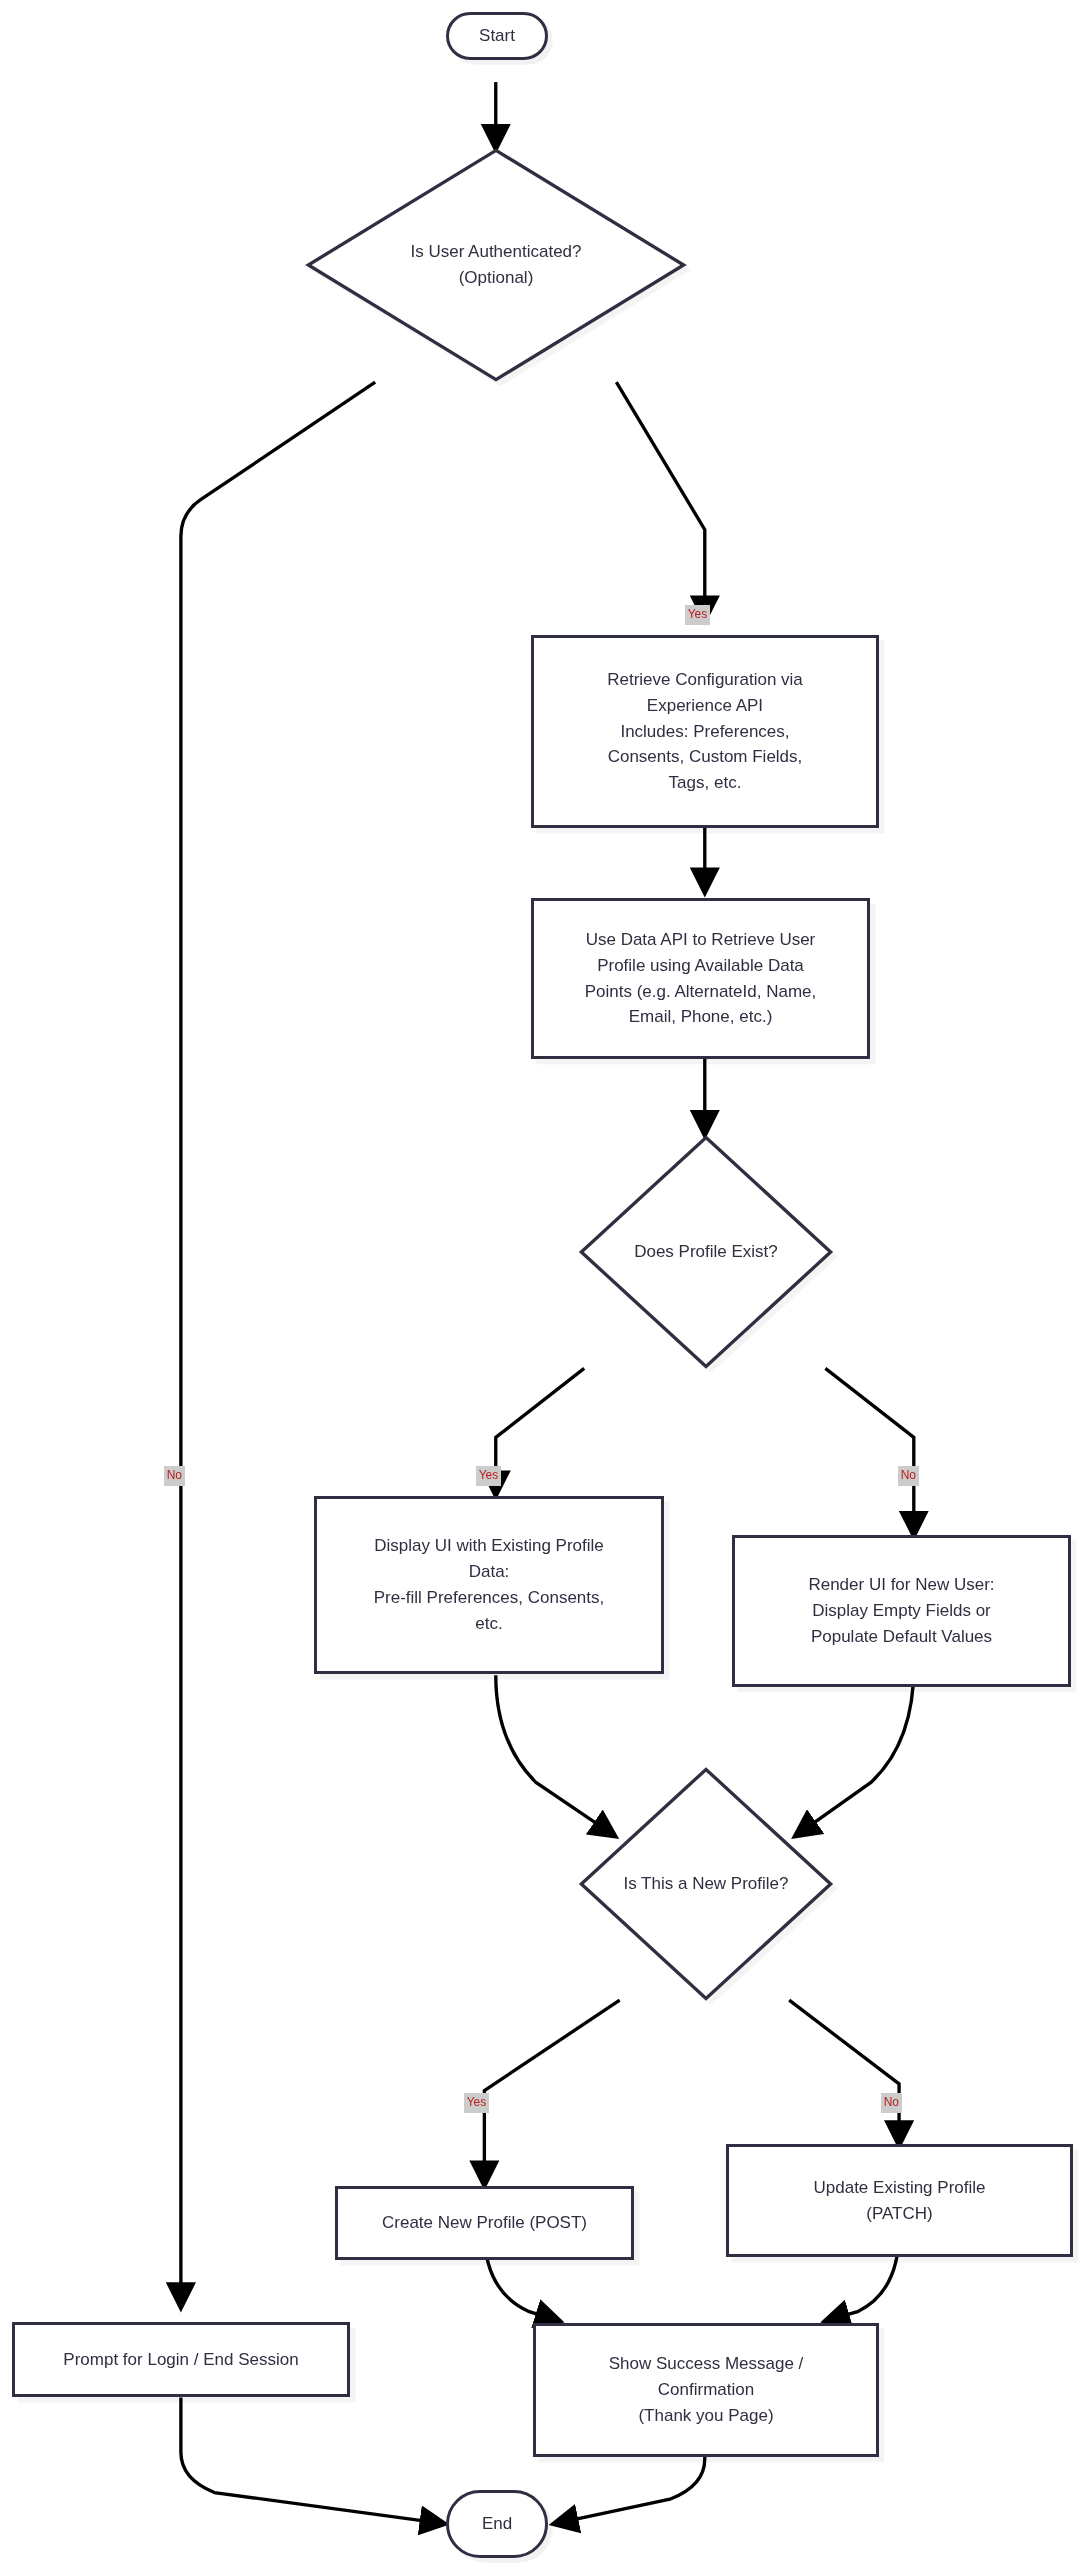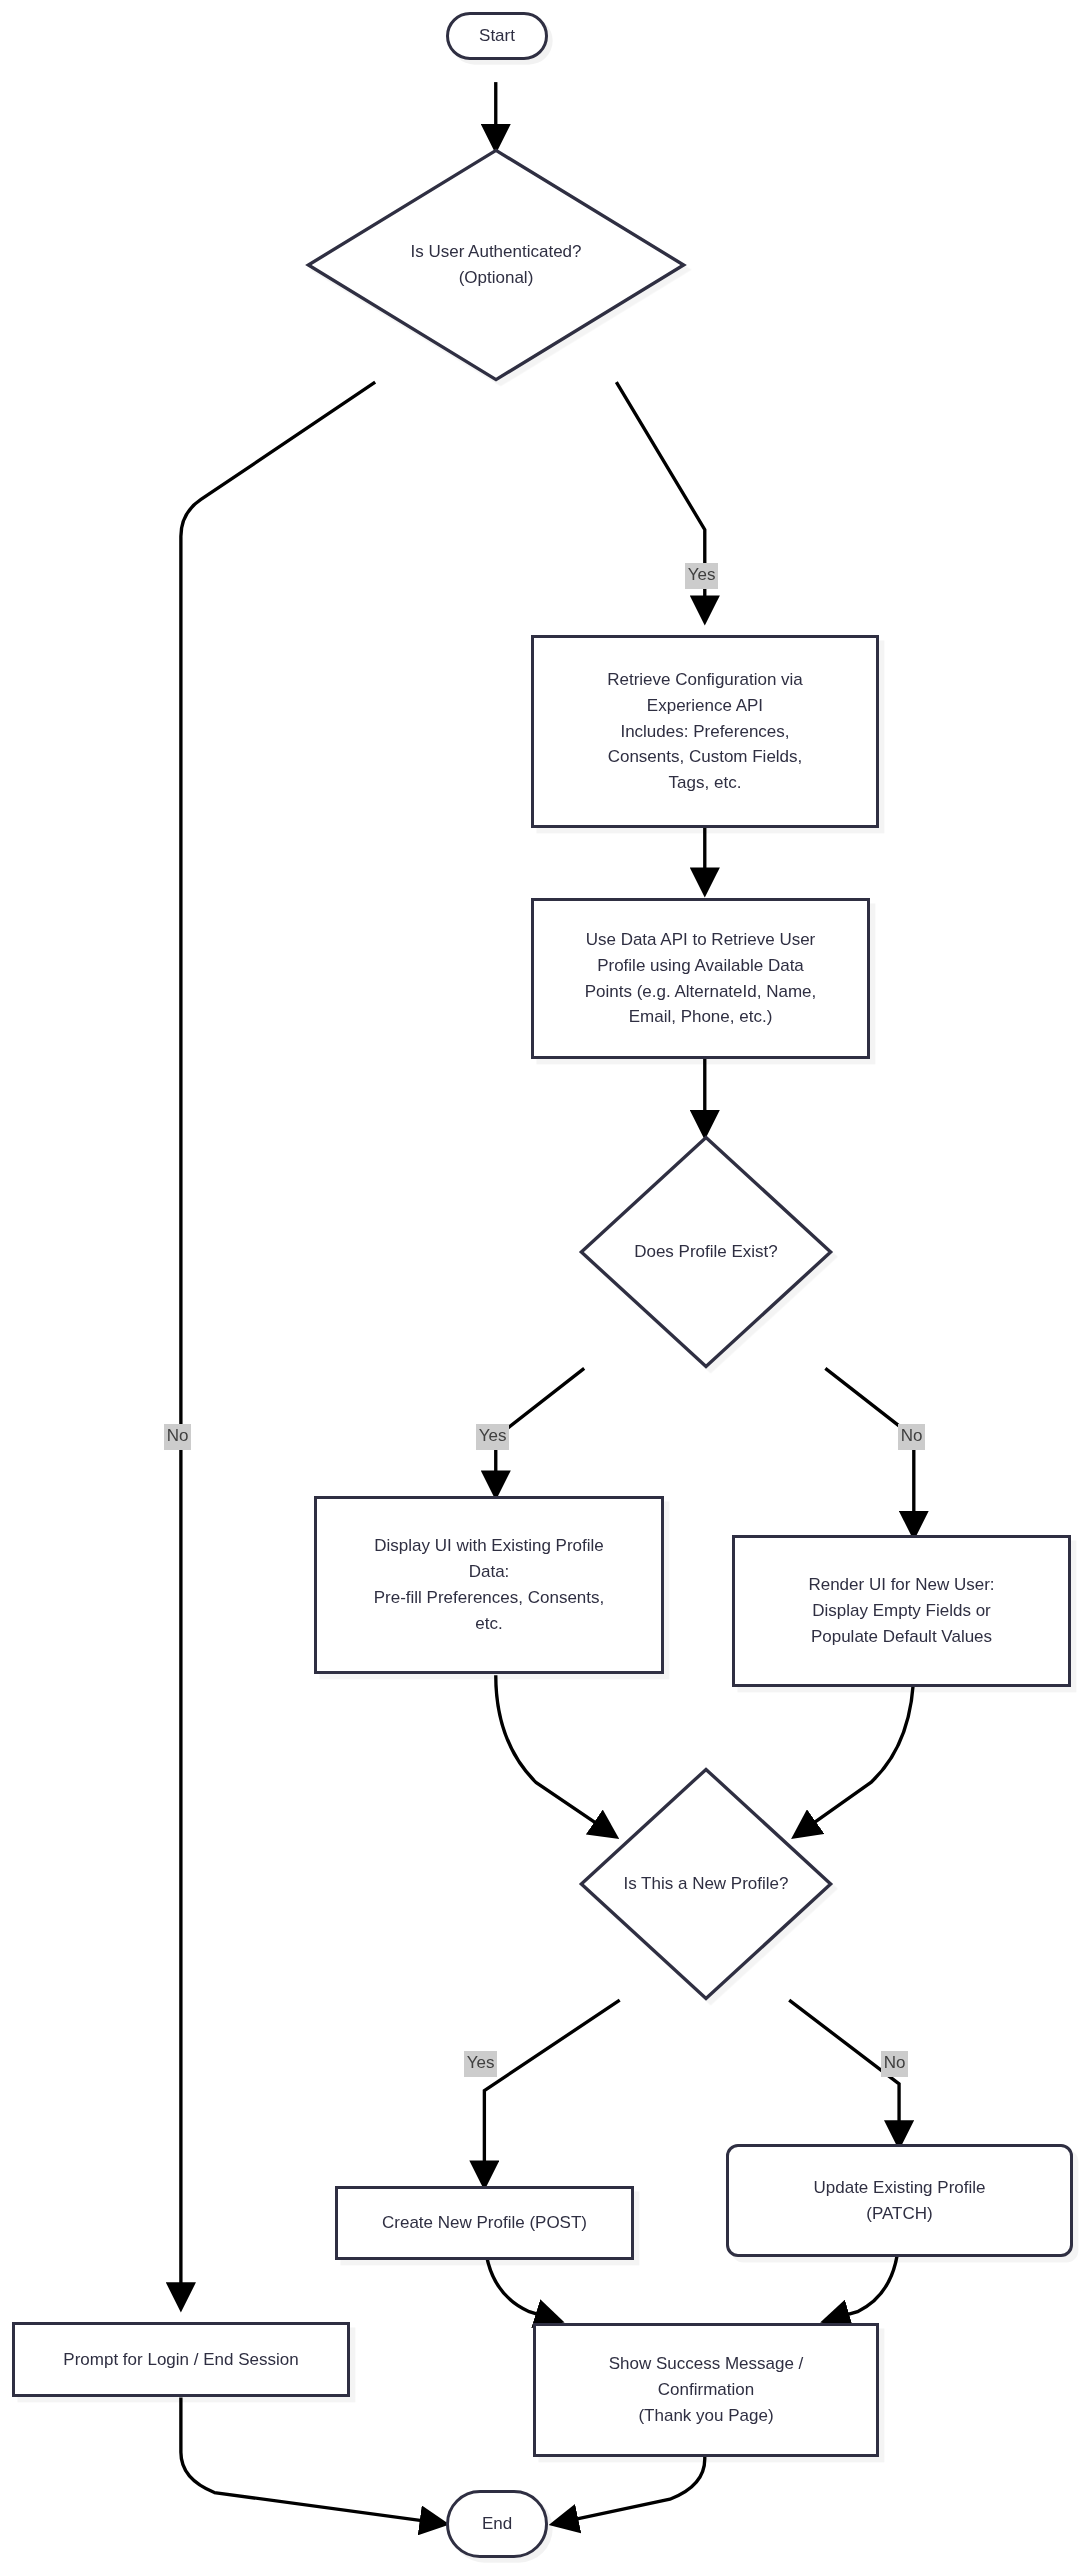--- a/index.html
+++ b/index.html
@@ -69,25 +69,26 @@
     justify-content: center;
     text-align: center;
     color: #2f2f42;
     font-size: 17px;
     line-height: 1.55;
     white-space: pre-line;
   }
   .edge-label {
     position: absolute;
     background: #cccccc;
-    color: #404040;
-    font-size: 17px;
+    color: #b91c1c;
+    font-size: 12px;
     line-height: 1.2;
     padding: 2px 2.7px 3.4px 2.7px;
     white-space: nowrap;
+    margin-top: 42px;
   }
 </style>
 </head>
 <body>
 
 <div id="canvas">
 
   <svg class="edges" viewBox="0 0 1627 3844">
     <defs>
       <marker id="arrow" viewBox="0 0 12 12" refX="9" refY="6" markerWidth="9" markerHeight="9" orient="auto-start-reverse">
@@ -179,21 +180,21 @@
     <svg width="256" height="236" viewBox="0 0 382 352">
       <polygon points="191,5 377,176 191,347 5,176" fill="#ffffff" stroke="#2f2f42" stroke-width="5" style="filter: drop-shadow(7px 7px 0 rgba(0,0,0,0.045));"></polygon>
     </svg>
     <div class="diamond-label">Is This a New Profile?</div>
   </div>
 
   <div class="node process" style="left:335px; top:2186px; width:299px; height:74px;">
     <span>Create New Profile (POST)</span>
   </div>
 
-  <div class="node process" style="left:726px; top:2144px; width:347px; height:113px;border-radius:12px;">
+  <div class="node process" style="left:726px; top:2144px; width:347px; height:113px;">
     <span>Update Existing Profile
 (PATCH)</span>
   </div>
 
   <div class="node process" style="left:12px; top:2322px; width:338px; height:75px;justify-content:center;">
     <span>Prompt for Login / End Session</span>
   </div>
 
   <div class="node process" style="left:533px; top:2323px; width:346px; height:134px;">
     <span>Show Success Message /

